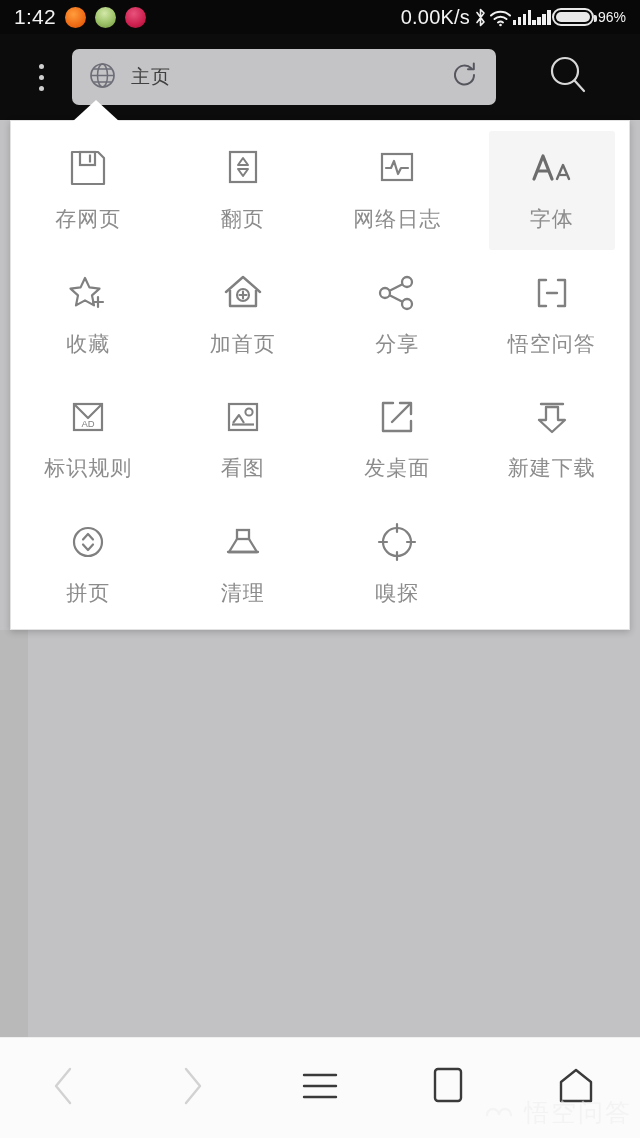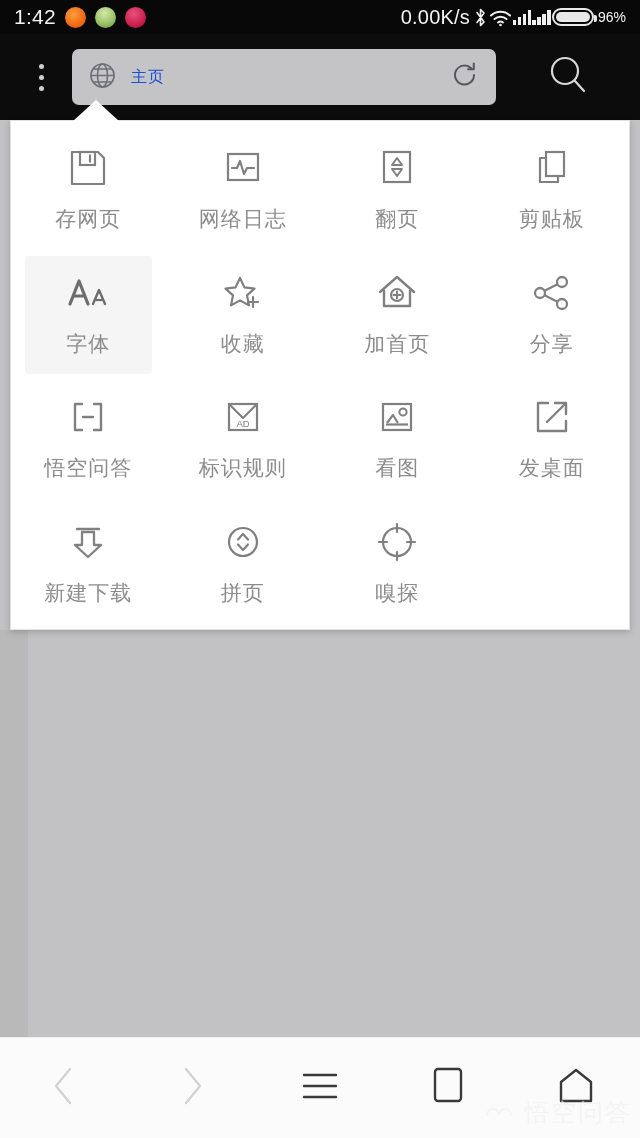--- a/index.html
+++ b/index.html
@@ -54,21 +54,21 @@
     width:62px; height:86px; display:flex; flex-direction:column;
     align-items:center; justify-content:center; gap:6px;
     margin-left:10px;
   }
   .kebab b{ width:5px; height:5px; border-radius:50%; background:#cfcfcf; display:block; }
   .urlbar{
     width:424px; height:56px; background:#c4c4c6; border-radius:7px;
     display:flex; align-items:center; padding:0 16px; gap:14px;
     position:relative;
   }
-  .url-text{ font-size:16px; color:#1d4ed8; letter-spacing:1px; flex:1; }
+  .url-text{ font-size:19px; color:#404040; letter-spacing:1px; flex:1; }
   .refresh{ margin-left:auto; }
   .searchbtn{
     flex:1; height:86px; display:flex; align-items:center; justify-content:center;
   }
   .pointer{
     position:absolute; left:72px; top:100px; width:0; height:0;
     border-left:24px solid transparent; border-right:24px solid transparent;
     border-bottom:22px solid #ffffff; z-index:6;
   }
 
@@ -206,47 +206,38 @@
           <rect x="13" y="5" width="15" height="13" fill="none" stroke="#808080" stroke-width="2.2"></rect>
           <line x1="23" y1="7.5" x2="23" y2="15.5" stroke="#808080" stroke-width="2.2"></line>
         </svg>
       </span>
       <span class="mlabel">存网页</span>
     </div>
 
     <div class="mitem">
       <span class="mico">
         <svg width="42" height="42" viewBox="0 0 42 42">
-          <rect x="6" y="7" width="30" height="26" fill="none" stroke="#808080" stroke-width="2.2"></rect>
-          <path d="M10 21 H15 L18 14 L22 27 L25 21 H32" fill="none" stroke="#808080" stroke-width="2.2" stroke-linecap="round" stroke-linejoin="round"></path>
-        </svg>
-      </span>
-      <span class="mlabel">网络日志</span>
-    </div>
-
-    <div class="mitem">
-      <span class="mico">
-        <svg width="42" height="42" viewBox="0 0 42 42">
           <rect x="8" y="5" width="26" height="30" fill="none" stroke="#808080" stroke-width="2.2"></rect>
           <path d="M21 11 L26 18 H16 Z" fill="none" stroke="#808080" stroke-width="2" stroke-linejoin="round"></path>
           <path d="M21 29 L26 22 H16 Z" fill="none" stroke="#808080" stroke-width="2" stroke-linejoin="round"></path>
         </svg>
       </span>
       <span class="mlabel">翻页</span>
     </div>
 
     <div class="mitem">
       <span class="mico">
         <svg width="42" height="42" viewBox="0 0 42 42">
-          <rect x="15" y="5" width="18" height="24" fill="none" stroke="#808080" stroke-width="2.2"></rect>
-          <path d="M15 11 H9 V35 H27 V29" fill="none" stroke="#808080" stroke-width="2.2" stroke-linejoin="round"></path>
-        </svg>
-      </span>
-      <span class="mlabel">剪贴板</span>
-    </div>
+          <rect x="6" y="7" width="30" height="26" fill="none" stroke="#808080" stroke-width="2.2"></rect>
+          <path d="M10 21 H15 L18 14 L22 27 L25 21 H32" fill="none" stroke="#808080" stroke-width="2.2" stroke-linecap="round" stroke-linejoin="round"></path>
+        </svg>
+      </span>
+      <span class="mlabel">网络日志</span>
+    </div>
+
 
     <div class="mitem pressed">
       <span class="mico">
         <svg width="44" height="42" viewBox="0 0 44 42">
           <path d="M4 32 L13 9 L22 32" fill="none" stroke="#6d6d6d" stroke-width="3.2" stroke-linecap="round" stroke-linejoin="round"></path>
           <line x1="8" y1="24" x2="18" y2="24" stroke="#6d6d6d" stroke-width="3"></line>
           <path d="M27 32 L33 18 L39 32" fill="none" stroke="#6d6d6d" stroke-width="2.4" stroke-linecap="round" stroke-linejoin="round"></path>
           <line x1="29.5" y1="28" x2="36.5" y2="28" stroke="#6d6d6d" stroke-width="2.2"></line>
         </svg>
       </span>
@@ -349,20 +340,30 @@
       <span class="mico">
         <svg width="42" height="42" viewBox="0 0 42 42">
           <circle cx="21" cy="21" r="14" fill="none" stroke="#808080" stroke-width="2.2"></circle>
           <path d="M16 18.5 L21 13 L26 18.5" fill="none" stroke="#808080" stroke-width="2.2" stroke-linecap="round" stroke-linejoin="round"></path>
           <path d="M16 23.5 L21 29 L26 23.5" fill="none" stroke="#808080" stroke-width="2.2" stroke-linecap="round" stroke-linejoin="round"></path>
         </svg>
       </span>
       <span class="mlabel">拼页</span>
     </div>
 
+    <div class="mitem">
+      <span class="mico">
+        <svg width="46" height="42" viewBox="0 0 46 42">
+          <rect x="17" y="9" width="12" height="9" fill="none" stroke="#808080" stroke-width="2.3"></rect>
+          <path d="M17 18 L9 31 H37 L29 18" fill="none" stroke="#808080" stroke-width="2.3" stroke-linejoin="round"></path>
+          <line x1="8" y1="31" x2="38" y2="31" stroke="#808080" stroke-width="2.3" stroke-linecap="round"></line>
+        </svg>
+      </span>
+      <span class="mlabel">清理</span>
+    </div>
 
     <div class="mitem">
       <span class="mico">
         <svg width="44" height="44" viewBox="0 0 44 44">
           <circle cx="22" cy="22" r="14" fill="none" stroke="#808080" stroke-width="2.2"></circle>
           <line x1="22" y1="4" x2="22" y2="12" stroke="#808080" stroke-width="2.2" stroke-linecap="round"></line>
           <line x1="22" y1="32" x2="22" y2="40" stroke="#808080" stroke-width="2.2" stroke-linecap="round"></line>
           <line x1="4" y1="22" x2="12" y2="22" stroke="#808080" stroke-width="2.2" stroke-linecap="round"></line>
           <line x1="32" y1="22" x2="40" y2="22" stroke="#808080" stroke-width="2.2" stroke-linecap="round"></line>
         </svg>

